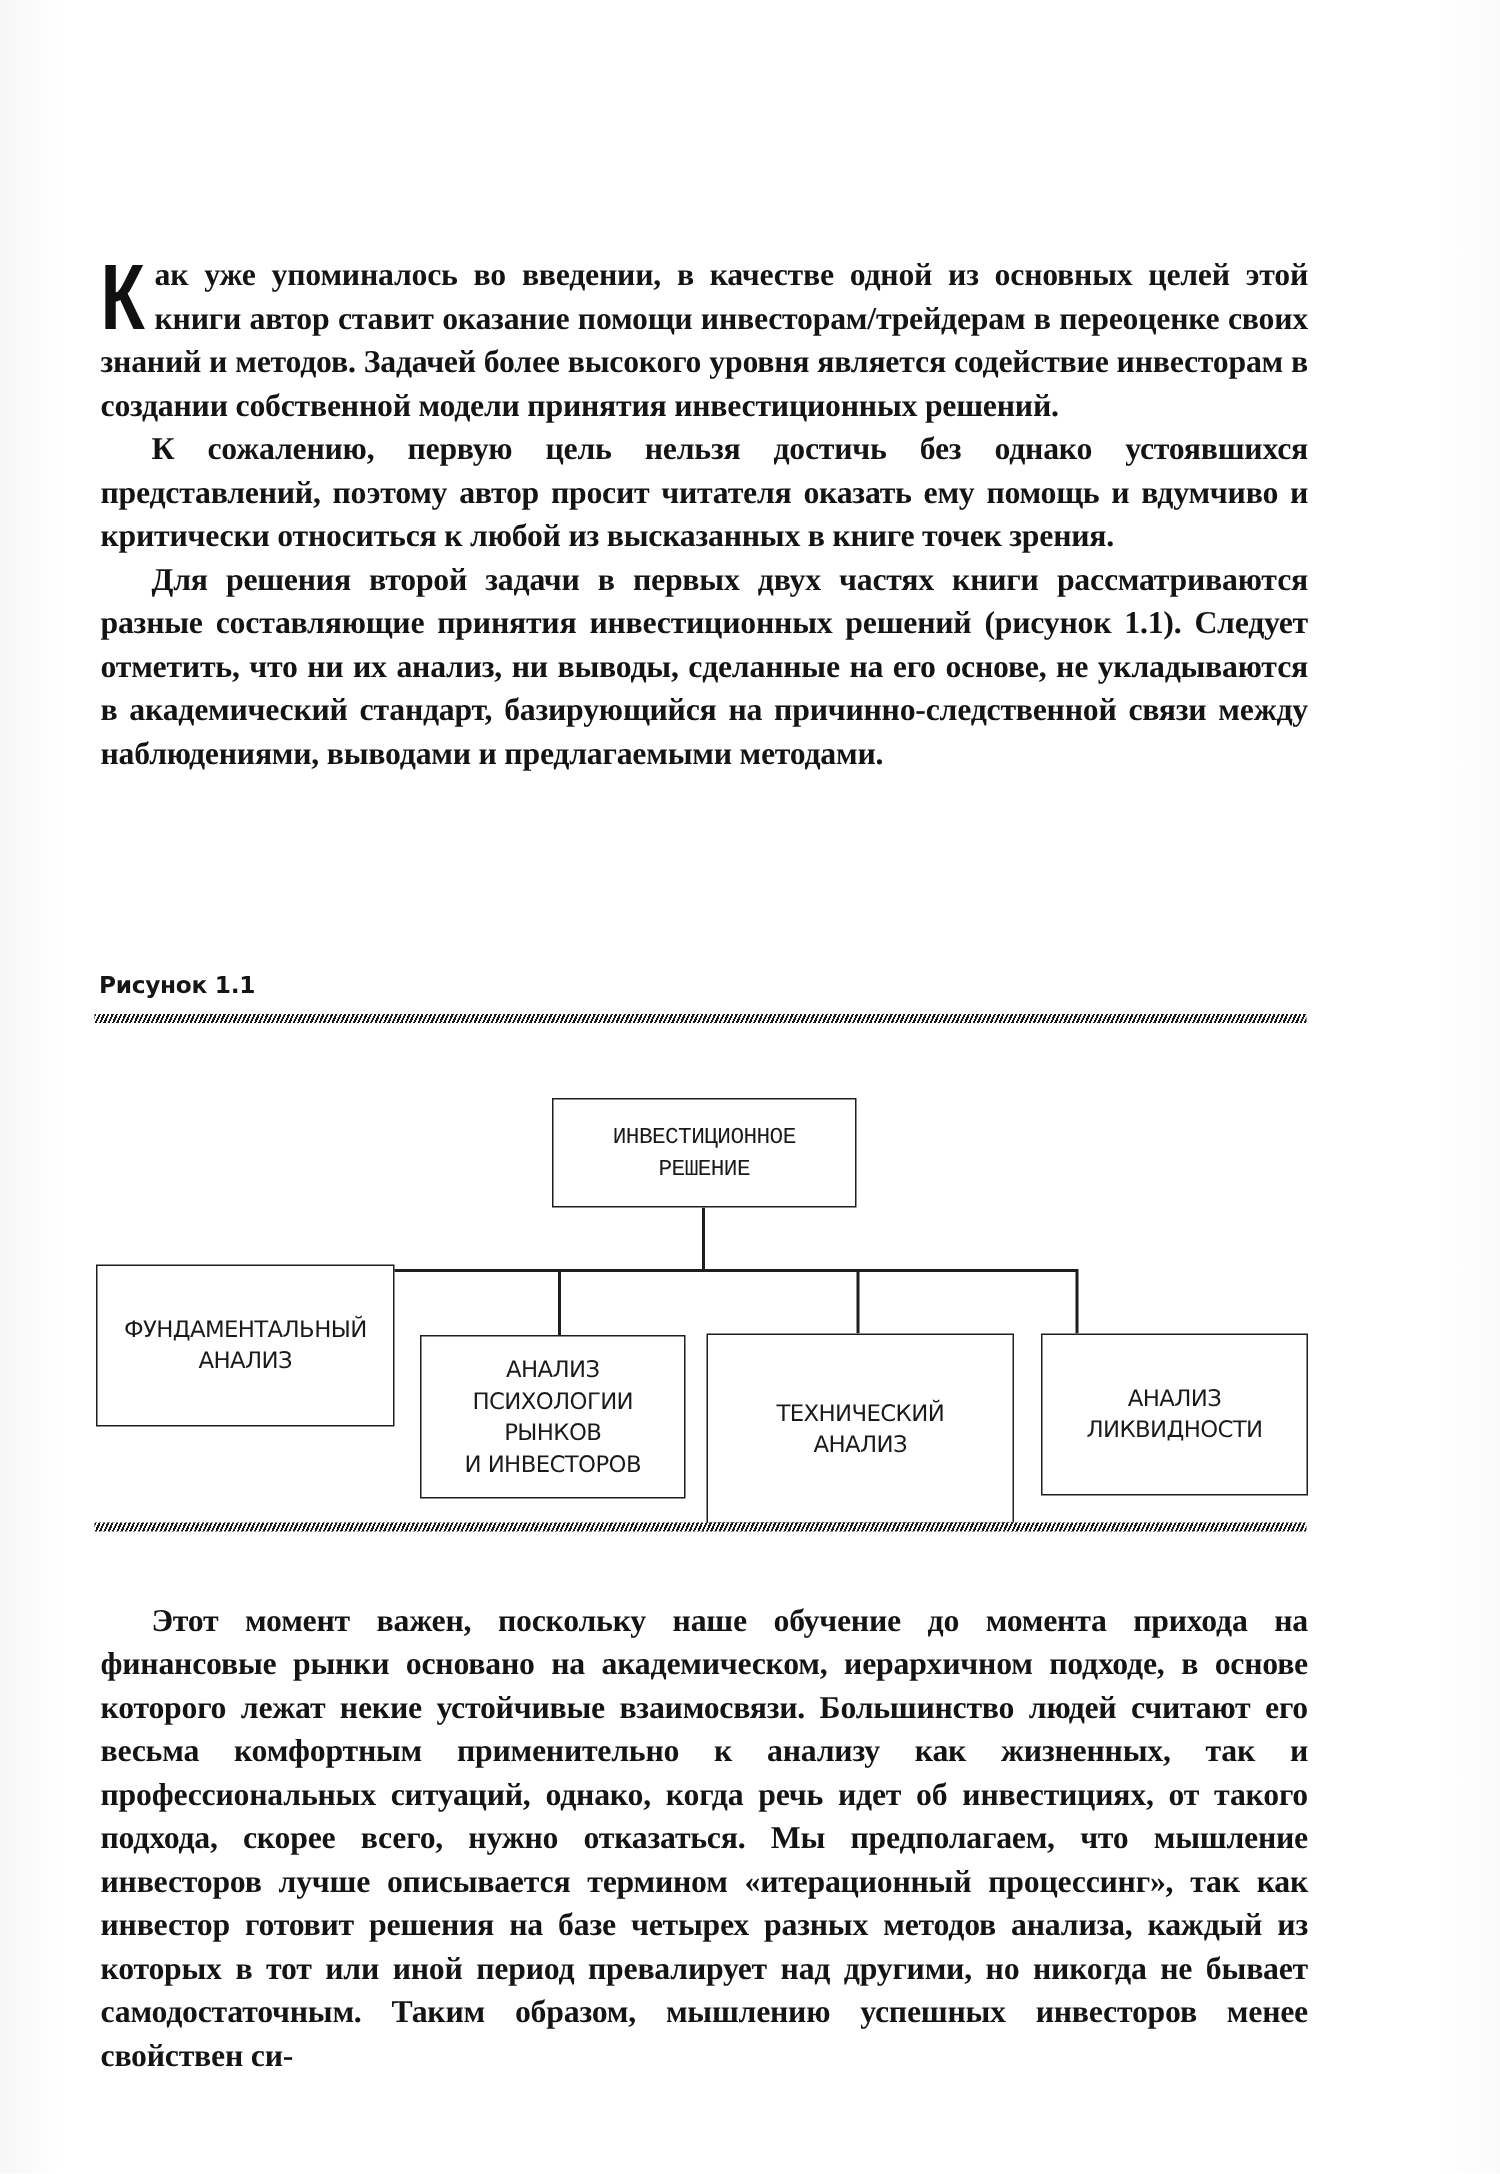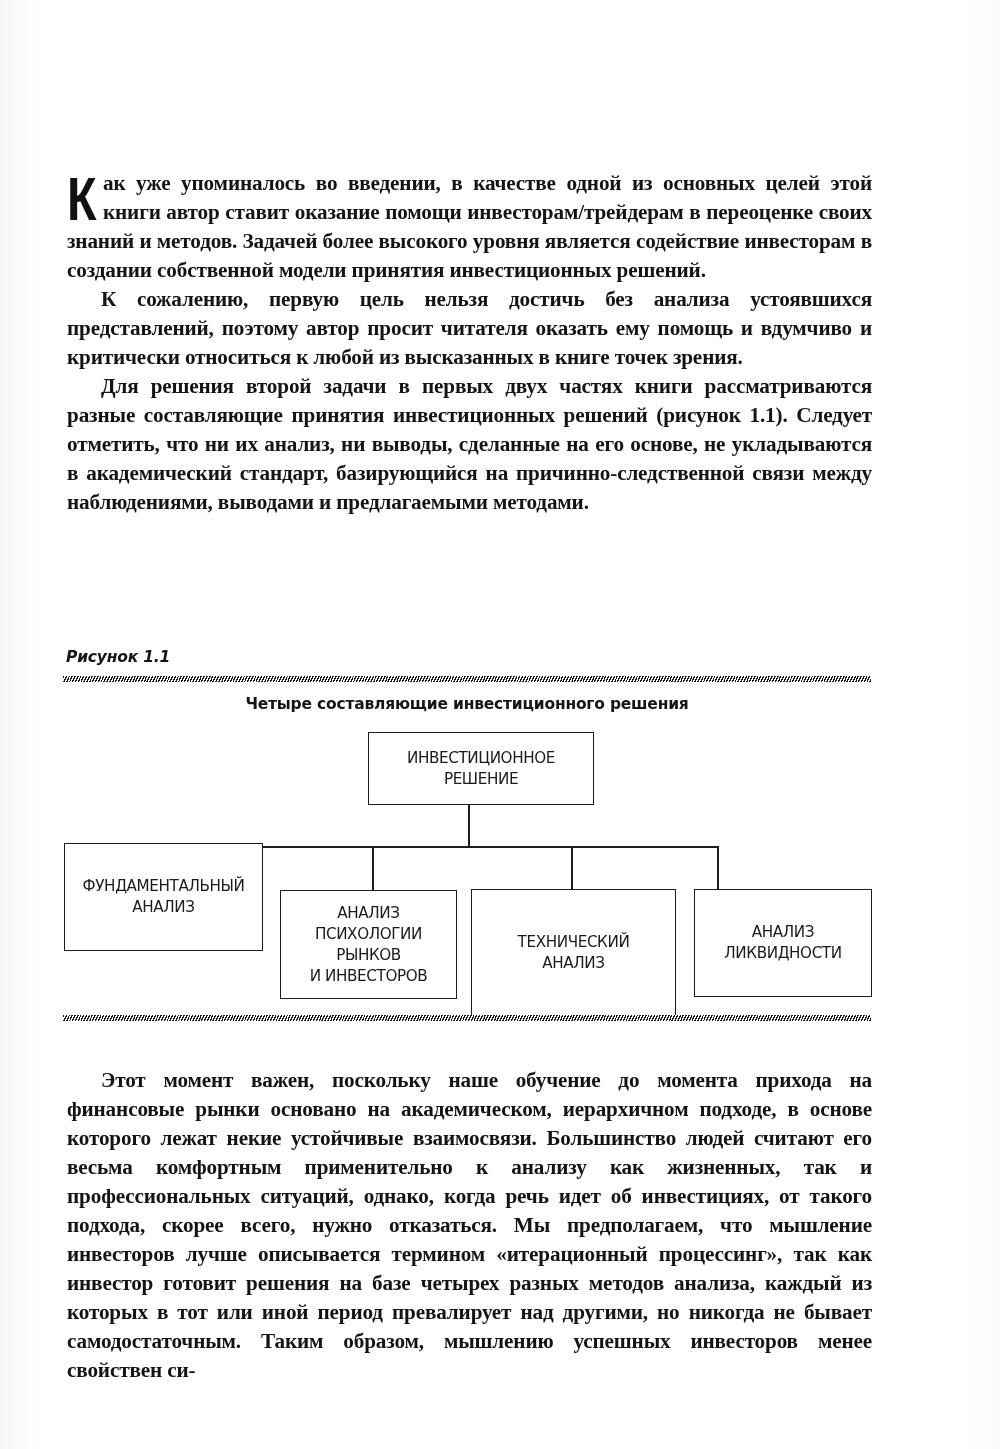--- a/index.html
+++ b/index.html
@@ -54,21 +54,20 @@
       width: 32px;
     }
     #block-top { top: 169px; }
     #block-bottom { top: 1066px; }
 
     .figure-label {
       position: absolute;
       left: 66px;
       top: 648px;
       font-family: "DejaVu Sans", "Liberation Sans", sans-serif;
-      font-style: italic;
       font-weight: bold;
       font-size: 15.5px;
       color: #151515;
       letter-spacing: -0.2px;
     }
     .hatch-rule {
       position: absolute;
       left: 63px;
       width: 808px;
       height: 6px;
@@ -106,45 +105,44 @@
       text-align: center;
       font-family: "DejaVu Sans", "Liberation Sans", sans-serif;
       font-size: 15.2px;
       line-height: 21px;
       color: #1a1a1a;
       letter-spacing: -0.4px;
       background: #fff;
       pointer-events: auto;
     }
     .box span { display: block; white-space: pre-line; }
-    #box-root { left: 368px; top: 732px; width: 226px; height: 73px; }
+    #box-root { left: 368px; top: 732px; width: 203px; height: 73px; font-family: Liberation Mono, monospace; }
     #box-fund { left: 64px;  top: 843px; width: 199px; height: 108px; }
     #box-psy  { left: 280px; top: 890px; width: 177px; height: 109px; }
     #box-tech { left: 471px; top: 889px; width: 205px; height: 127px; }
     #box-liq  { left: 694px; top: 889px; width: 178px; height: 108px; }
 
     .line {
       position: absolute;
       background: #1e1e1e;
     }
   </style>
 </head>
 <body>
 
 <div class="page">
 
   <div class="text-block" id="block-top">
     <p class="first"><span class="dropcap">К</span><span>ак уже упоминалось во введении, в качестве одной из основных целей этой книги автор ставит оказание помощи инвесторам/трейдерам в переоценке своих знаний и методов. Задачей более высокого уровня является содействие инвесторам в создании собственной модели принятия инвестиционных решений.</span></p>
-    <p>К сожалению, первую цель нельзя достичь без анализа устоявшихся представлений, поэтому автор просит читателя оказать ему помощь и вдумчиво и критически относиться к любой из высказанных в книге точек зрения.</p>
+    <p>К сожалению, первую цель нельзя достичь без однако устоявшихся представлений, поэтому автор просит читателя оказать ему помощь и вдумчиво и критически относиться к любой из высказанных в книге точек зрения.</p>
     <p>Для решения второй задачи в первых двух частях книги рассматриваются разные составляющие принятия инвестиционных решений (рисунок 1.1). Следует отметить, что ни их анализ, ни выводы, сделанные на его основе, не укладываются в академический стандарт, базирующийся на причинно-следственной связи между наблюдениями, выводами и предлагаемыми методами.</p>
   </div>
 
   <div class="figure-label">Рисунок 1.1</div>
   <div class="hatch-rule" id="rule-top"></div>
-  <div class="figure-title">Четыре составляющие инвестиционного решения</div>
 
   <div class="diagram">
 
     <div class="line" style="left:468px; top:805px; width:1.6px; height:42px;"></div>
     <div class="line" style="left:165px; top:846px; width:553px; height:1.6px;"></div>
     <div class="line" style="left:165px; top:846px; width:1.6px; height:45px;"></div>
     <div class="line" style="left:372px; top:846px; width:1.6px; height:44px;"></div>
     <div class="line" style="left:571px; top:846px; width:1.6px; height:43px;"></div>
     <div class="line" style="left:717px; top:846px; width:1.6px; height:43px;"></div>
 

